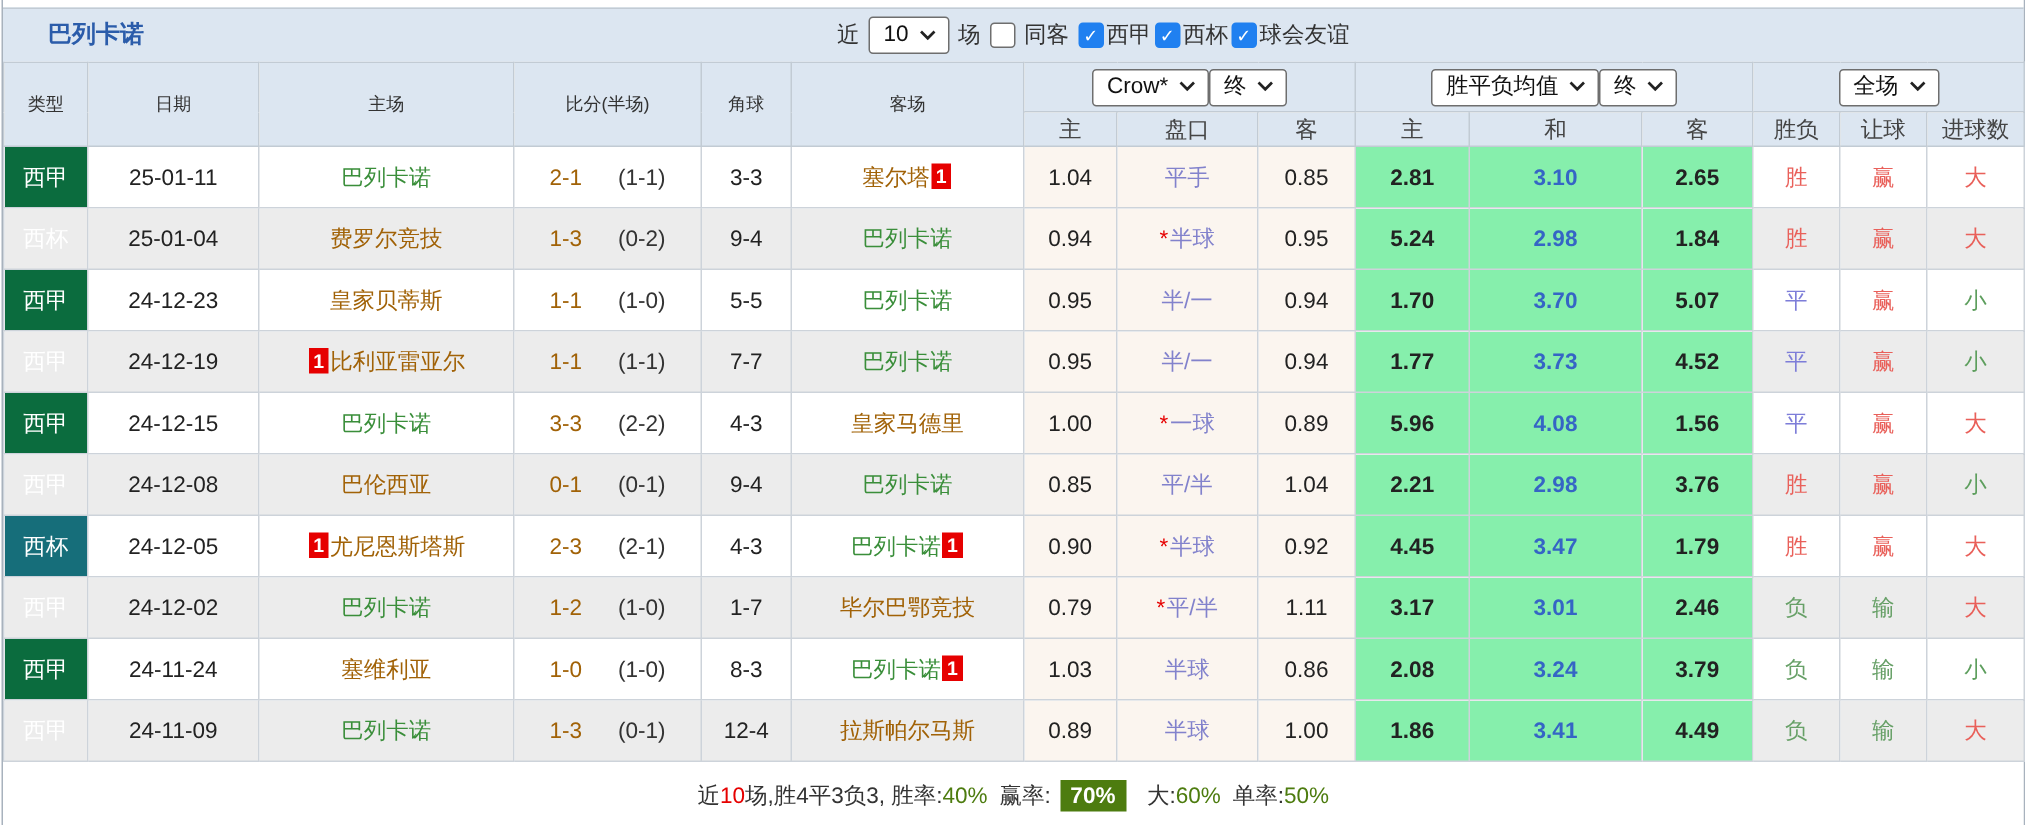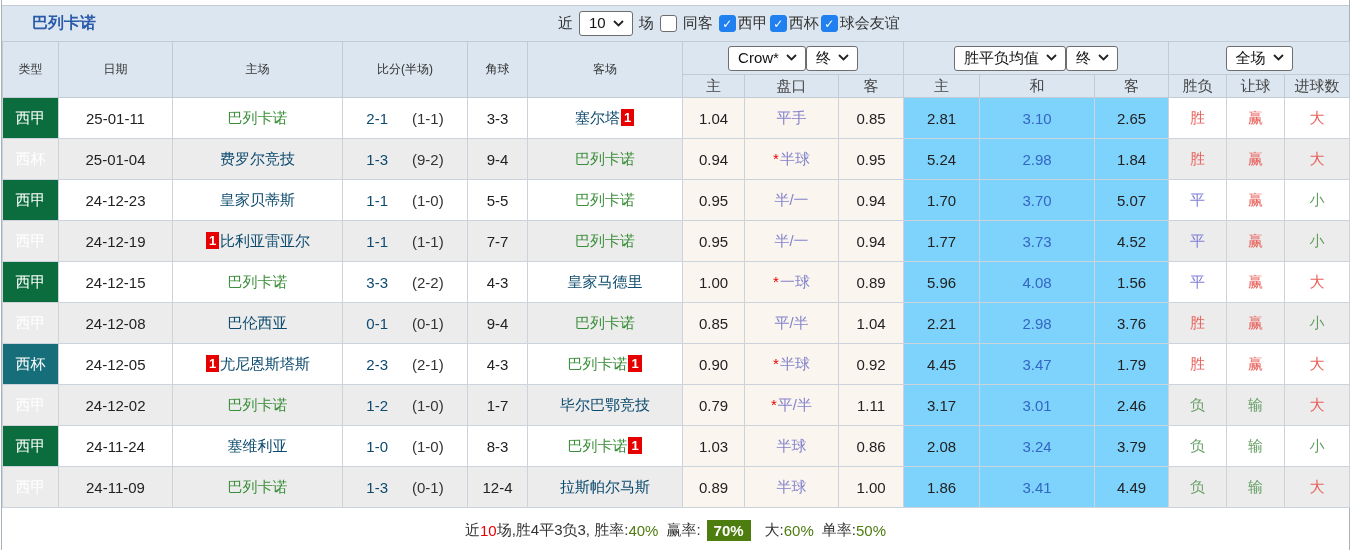--- a/index.html
+++ b/index.html
@@ -31,27 +31,27 @@
   th,td{border:1px solid #c2cbd4;text-align:center;padding:0;overflow:hidden;white-space:nowrap;}
   thead th{background:#dce6f1;font-weight:normal;font-size:15px;color:#333;}
   tr.hdr-top th{height:32px;}
   tr.hdr-sub th{height:22px;font-size:15px;color:#444;}
   th.span2{font-size:12px;}
   .selcell{vertical-align:middle;}
   .selgroup{display:flex;align-items:center;justify-content:center;}
   tbody td{height:40px;font-size:15px;border-color:#cdd3da;background:#fff;}
   tbody tr.even td:not(.fixedbg){background:#ececec;}
   td.cream{background:#fbf5ef;}
-  td.blue{background:#7dd3fc;}
+  td.blue{background:#86efac;font-weight:bold;}
   td.league{color:#fff;font-size:15px;}
   td.league.liga{background:#0b6c3e;}
   td.league.copa{background:#166e7a;}
-  .team{color:#0c4a6e;cursor:pointer;}
+  .team{color:#a16207;cursor:pointer;}
   .team.hl{color:#3a8e3a;}
-  .sc{color:#0c4a6e;}
+  .sc{color:#a16207;}
   .half{color:#333;margin-left:24px;}
   .card{display:inline-block;background:#e60000;color:#fff;font-size:13px;
         font-weight:bold;line-height:17px;padding:0 3px;margin:0 1px;
         vertical-align:1px;}
   td.pan{color:#8282cc;}
   .star{color:#e60000;margin-right:1px;}
   td.mid{color:#3565c5;}
   td.mark.win{color:#e9605a;}
   td.mark.draw{color:#7d7dd8;}
   td.mark.lose{color:#67a067;}
@@ -195,21 +195,21 @@
           <td class="num fixedbg blue mid">3.10</td>
           <td class="num fixedbg blue">2.65</td>
           <td class="mark win">胜</td>
           <td class="mark win">赢</td>
           <td class="mark big">大</td>
         </tr>
         <tr class="even">
           <td class="league copa">西杯</td>
           <td class="date">25-01-04</td>
           <td><span class="team">费罗尔竞技</span></td>
-          <td><span class="sc">1-3</span><span class="half">(9-2)</span></td>
+          <td><span class="sc">1-3</span><span class="half">(0-2)</span></td>
           <td class="num">9-4</td>
           <td><span class="team hl">巴列卡诺</span></td>
           <td class="num fixedbg cream">0.94</td>
           <td class="pan fixedbg cream"><span class="star">*</span><span>半球</span></td>
           <td class="num fixedbg cream">0.95</td>
           <td class="num fixedbg blue">5.24</td>
           <td class="num fixedbg blue mid">2.98</td>
           <td class="num fixedbg blue">1.84</td>
           <td class="mark win">胜</td>
           <td class="mark win">赢</td>

